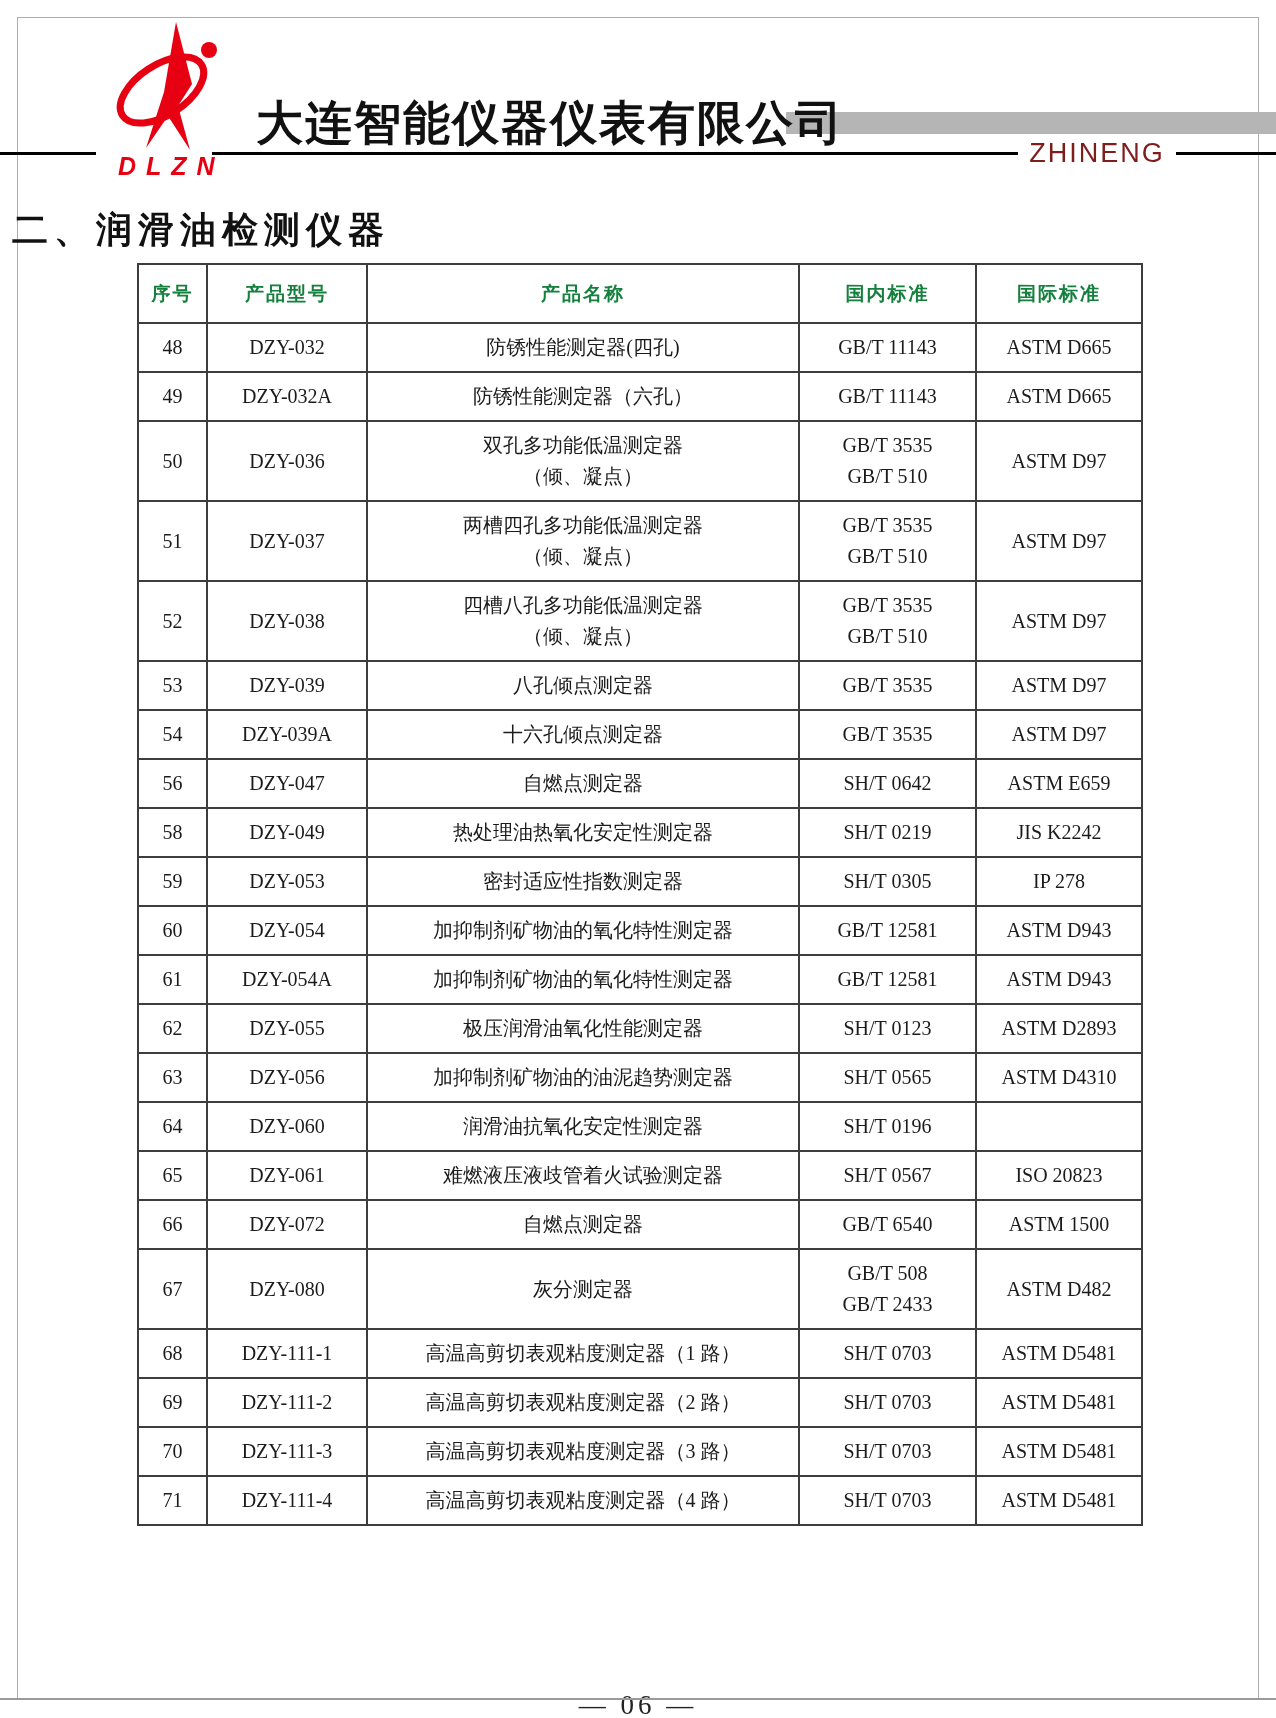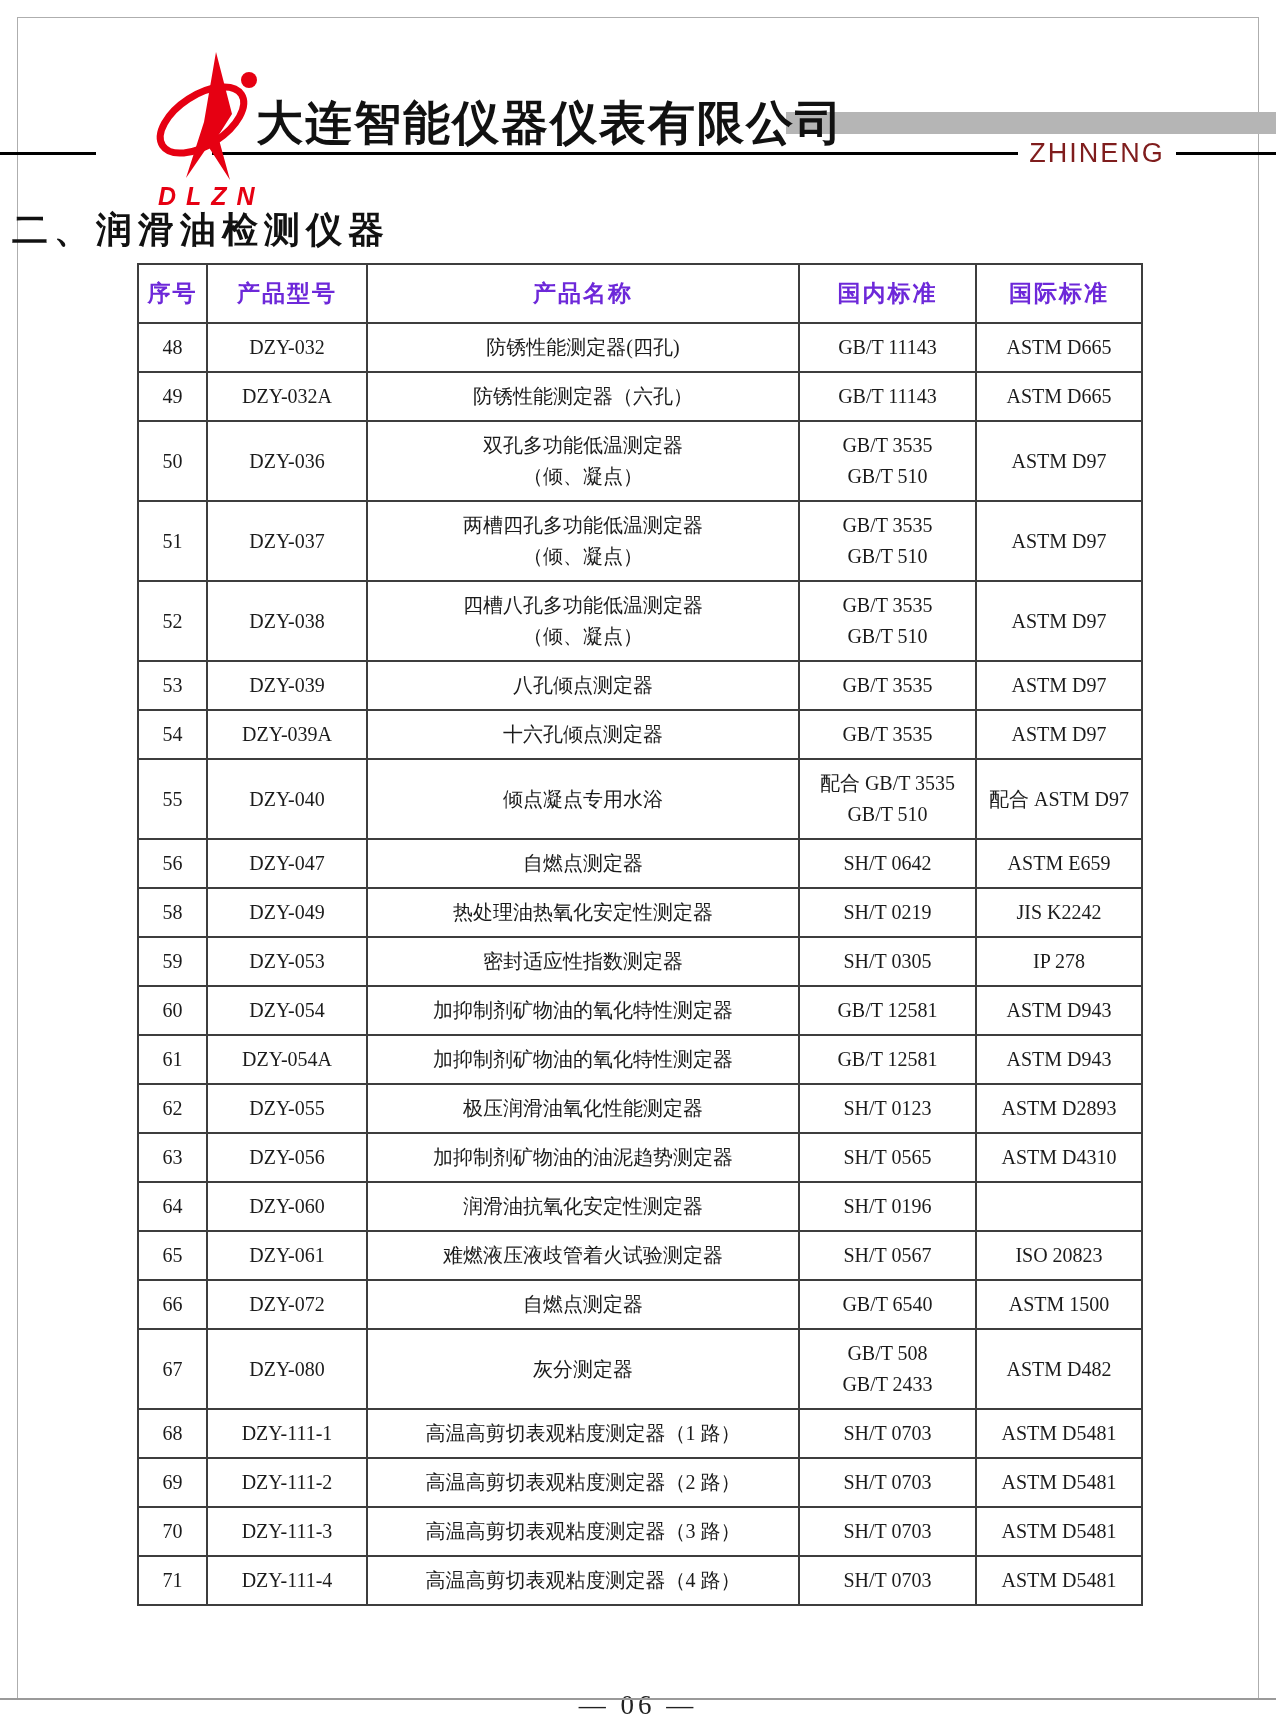--- a/index.html
+++ b/index.html
@@ -11,21 +11,21 @@
   }
   .frame {
     position:absolute; left:17px; top:17px; width:1240px; height:1682px;
     border-left:1px solid #aeaeae; border-top:1px solid #aeaeae; border-right:1px solid #aeaeae;
   }
   .hline { position:absolute; top:152px; height:3px; background:#000; }
   .hline.seg1 { left:0; width:96px; }
   .hline.seg2 { left:212px; width:806px; }
   .hline.seg3 { left:1176px; width:100px; }
 
-  .logo { position:absolute; left:112px; top:50px; width:110px; height:150px;margin-left:40px; }
+  .logo { position:absolute; left:112px; top:20px; width:110px; height:150px; }
   .logo svg { display:block; }
   .logo-acronym {
     position:absolute; left:6px; top:132px; color:#e60012;
     font-style:italic; font-weight:bold; font-size:25px; letter-spacing:10px;
     font-family:"Liberation Sans", sans-serif; white-space:nowrap;
   }
   .company {
     position:absolute; left:240px; top:76px; margin:16px;
     font-size:47px; font-weight:900; letter-spacing:2px; color:#111;
     font-family:"Liberation Sans", sans-serif; white-space:nowrap;
@@ -44,21 +44,21 @@
 
   table.products {
     position:absolute; left:137px; top:263px; width:1004px;
     border-collapse:collapse; table-layout:fixed;
   }
   table.products th, table.products td {
     border:2px solid #3d3d3d; text-align:center; vertical-align:middle;
     padding:0; overflow:hidden;
   }
   table.products thead th {
-    height:57px; font-size:23px; font-weight:bold; color:#6d28d9;
+    height:57px; font-size:19px; font-weight:bold; color:#15803d;
     font-family:"Liberation Sans", sans-serif; letter-spacing:2px;
   }
   table.products tbody td {
     font-size:20px; color:#1b1b1b; line-height:1.55;
     font-family:"Liberation Serif","DejaVu Serif",serif;
   }
   table.products tbody tr { height:49px; }
   table.products tbody tr.tall { height:80px; }
 
   .pageno {
@@ -230,38 +230,20 @@
         <td>
           <div>十六孔倾点测定器</div>
         </td>
         <td>
           <div>GB/T 3535</div>
         </td>
         <td>
           <div>ASTM D97</div>
         </td>
       </tr>
-      <tr class="tall">
-        <td>
-          <div>55</div>
-        </td>
-        <td>
-          <div>DZY-040</div>
-        </td>
-        <td>
-          <div>倾点凝点专用水浴</div>
-        </td>
-        <td>
-          <div>配合 GB/T 3535</div>
-          <div>GB/T 510</div>
-        </td>
-        <td>
-          <div>配合 ASTM D97</div>
-        </td>
-      </tr>
       <tr>
         <td>
           <div>56</div>
         </td>
         <td>
           <div>DZY-047</div>
         </td>
         <td>
           <div>自燃点测定器</div>
         </td>

